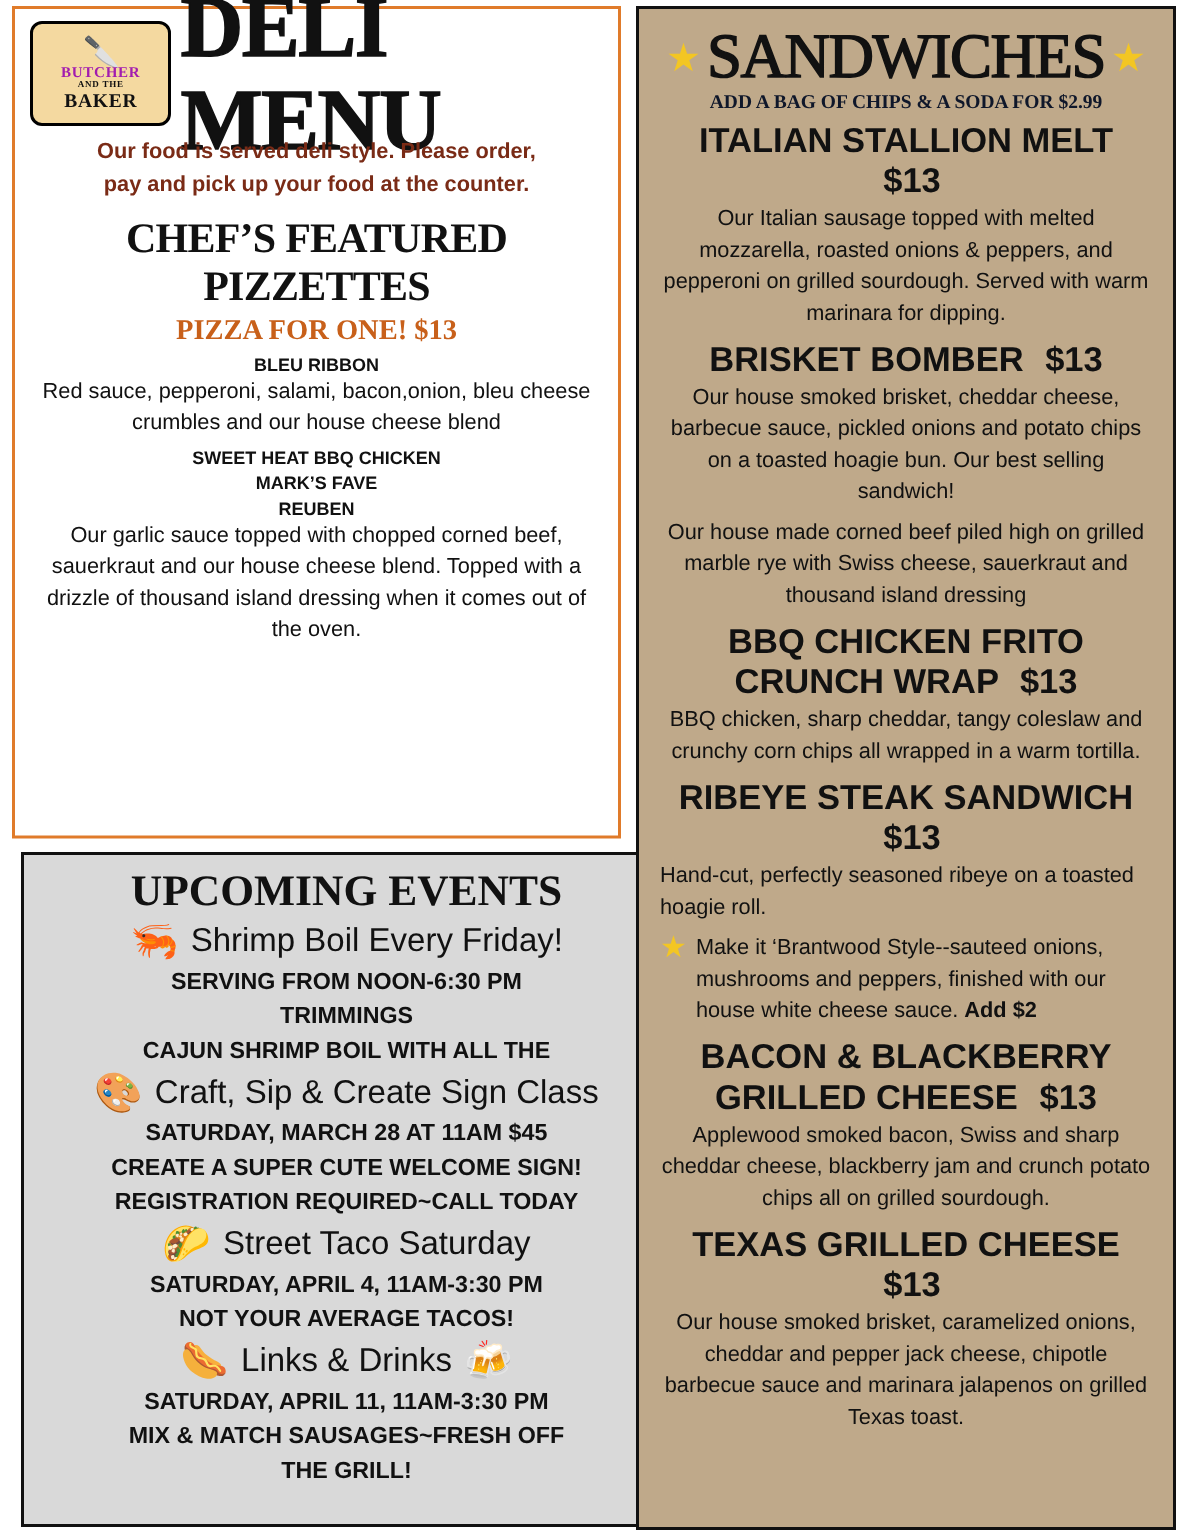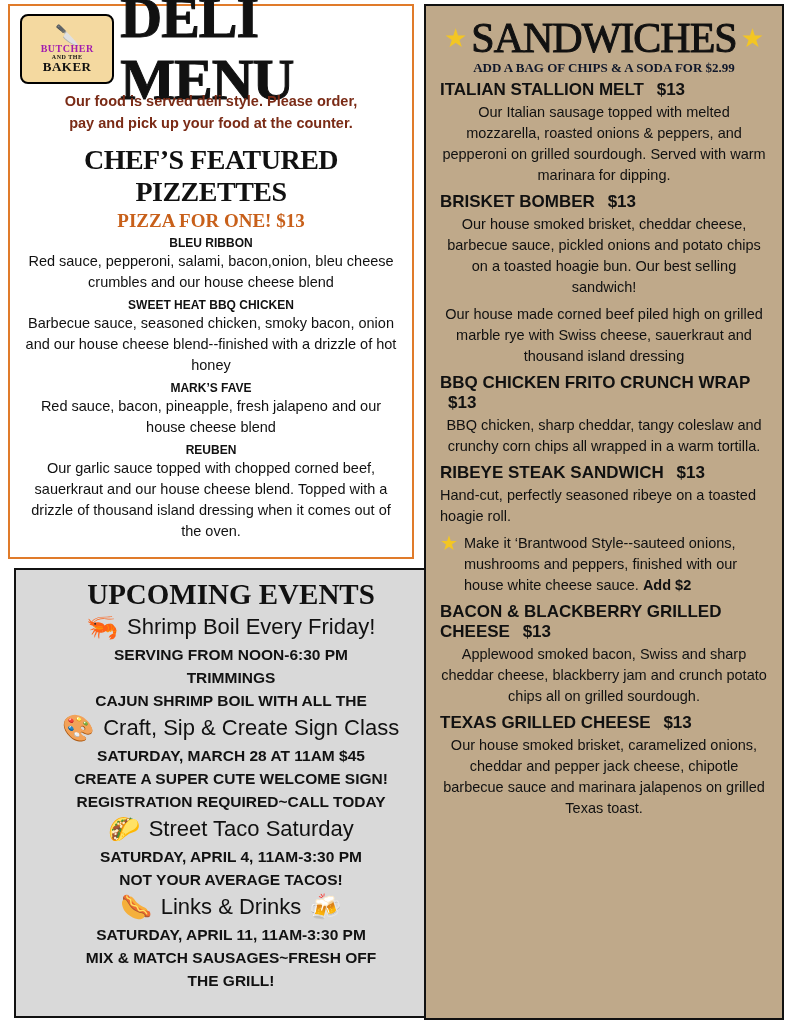--- a/index.html
+++ b/index.html
@@ -177,23 +177,23 @@
   }
   .sand-promo {
     text-align: center;
     color: #0f172a;
     font-family: "Liberation Serif", serif;
     font-weight: bold;
     font-size: 13px;
     margin: -2px 0 4px 0;
   }
   .s-item-head {
-    text-align: left;
-    font-weight: bold;
-    font-size: 17px;
+    text-align: center;
+    font-weight: bold;
+    font-size: 23px;
     color: #111;
     margin: 4px 0 2px 0;
   }
   .s-price { margin-left: 8px; }
   .s-desc {
     text-align: center;
     font-size: 14.5px;
     line-height: 21px;
     color: #111;
     margin: 0 0 6px 0;
@@ -235,25 +235,23 @@
 
     <div class="section-title">CHEF’S FEATURED PIZZETTES</div>
     <div class="pizza-for-one">PIZZA FOR ONE!  $13</div>
 
     <div>
       <div class="item-name">BLEU RIBBON</div>
       <div class="item-desc">Red sauce, pepperoni, salami, bacon,onion, bleu cheese crumbles and our house cheese blend</div>
     </div>
     <div>
       <div class="item-name">SWEET HEAT BBQ CHICKEN</div>
-      <div class="item-desc">Barbecue sauce, seasoned chicken, smoky bacon, onion and our house cheese blend--finished with a drizzle of hot honey</div>
     </div>
     <div>
       <div class="item-name">MARK’S FAVE</div>
-      <div class="item-desc">Red sauce, bacon, pineapple, fresh jalapeno and our house cheese blend</div>
     </div>
     <div>
       <div class="item-name">REUBEN</div>
       <div class="item-desc">Our garlic sauce topped with chopped corned beef, sauerkraut and our house cheese blend. Topped with a drizzle of thousand island dressing when it comes out of the oven.</div>
     </div>
   </div>
 
   <div class="events-panel">
     <div class="events-title">UPCOMING EVENTS</div>
 

